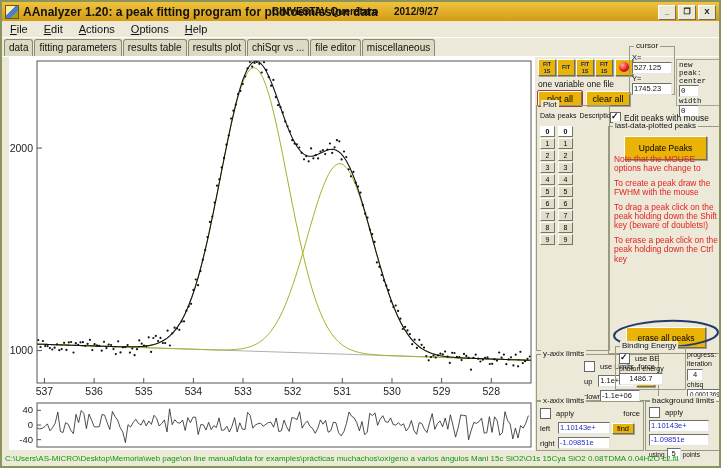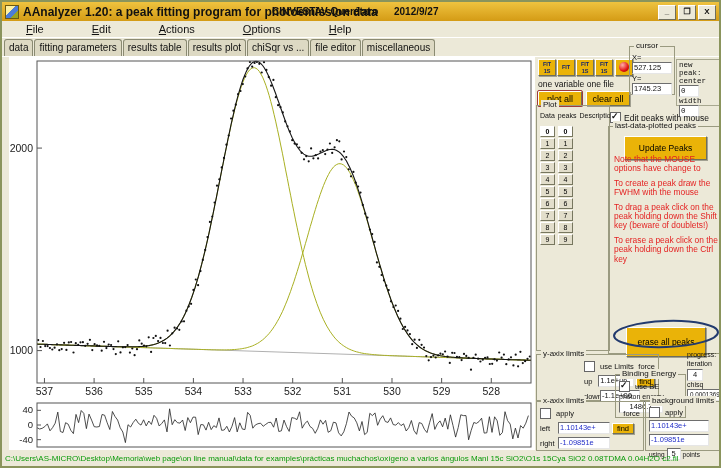--- a/index.html
+++ b/index.html
@@ -13,21 +13,21 @@
     background:linear-gradient(135deg,#fdf0a0 0 40%,#4d7dd6 40% 70%,#9aa421 70%);border:1px solid #6b5a10;}
   #title{font-size:12px;font-weight:bold;white-space:nowrap;}
   #title-org{position:absolute;left:270px;font-size:10px;font-weight:bold;}
   #title-date{position:absolute;left:392px;font-size:10px;font-weight:bold;}
   .winbtn{width:16px;height:13px;background:#ECE9D8;border:1px solid;border-color:#fff #6e6e5c #6e6e5c #fff;
     font-size:8px;line-height:12px;text-align:center;margin-left:2px;font-weight:bold;cursor:default;}
   #winbtns{position:absolute;right:3px;top:3px;display:flex;}
   
   #menubar{position:absolute;left:0;top:19px;right:0;height:16px;display:flex;align-items:center;
     border-bottom:1px solid #fff;}
-  .menu-item{display:inline-block;padding:1px 24px;font-size:11px;}
+  .menu-item{display:inline-block;padding:1px 8px;font-size:11px;}
   .menu-item::first-letter{text-decoration:underline;}
   
   #tabbar{position:absolute;left:2px;top:35px;right:0;height:19px;display:flex;align-items:flex-end;}
   .tab{font-size:10px;padding:2px 4px 2px 4px;background:#DDD9C3;border:1px solid #8a8a72;
     border-bottom:none;border-radius:3px 3px 0 0;margin-right:1px;white-space:nowrap;height:12px;line-height:12px;}
   .tab.selected{background:#F3F0E4;height:15px;line-height:14px;box-shadow:inset 1px 1px 0 #fff;position:relative;z-index:2;}
   #content-line{position:absolute;left:0;top:54px;right:0;border-top:1px solid #fff;}
   
   #plot-area{position:absolute;left:7px;top:55px;width:526px;height:393px;background:#fff;}
   #main-plot{position:absolute;left:0;top:0;}
@@ -68,26 +68,26 @@
   #pg-data{left:3px;} #pg-peaks{left:21px;}
   .tinybtn{width:15px;height:11px;font-size:7px;line-height:9px;background:#E2DECB;border:1px solid;
     border-color:#fff #77775f #77775f #fff;padding:0;}
   .pg-col .tinybtn:first-child{background:#fff;font-weight:bold;}
   #editpeaks{position:absolute;left:608px;top:110px;font-size:8.5px;display:flex;align-items:center;white-space:nowrap;}
   #lastdata{left:606px;top:124px;width:113px;height:226px;}
   #updatepeaks{position:absolute;left:15px;top:9px;width:83px;height:24px;font-size:8.5px;}
   #notes{position:absolute;left:5px;top:28px;right:4px;}
   .note{color:#e42222;font-size:8.4px;line-height:1.12;margin-bottom:5px;}
   #erasewrap{position:absolute;left:0;right:0;bottom:3px;height:32px;}
-  #erasebtn{position:absolute;left:17px;top:9px;width:80px;height:30px;font-size:8.5px;}
+  #erasebtn{position:absolute;left:17px;top:9px;width:80px;height:21px;font-size:8.5px;}
   #ellipse-annot{position:absolute;left:1px;top:0;}
   #ylimits{left:534px;top:352px;width:77px;height:45px;padding-left:44px;}
   #ylimits .field{width:36px;}
   .findbtn{width:22px;height:11px;font-size:7.5px;}
-  #begroup{left:613px;top:372px;width:69px;height:42px;}
+  #begroup{left:613px;top:344px;width:69px;height:42px;}
   #begroup .field{width:40px;text-align:center;}
   #progress{position:absolute;left:685px;top:349px;width:34px;font-size:7px;line-height:1.25;}
   #progress .field{width:12px;text-align:center;}
   #progress .chisqf{width:32px;font-size:6.3px;}
   #xlimits{left:534px;top:399px;width:106px;height:48px;}
   #xlimits .field{width:48px;}
   #bglimits{left:643px;top:399px;width:76px;height:48px;}
   #bglimits .vfield{width:56px;}
   #bglimits .pfield{width:10px;text-align:center;}
   #bglimits .row{margin-top:2px;}

